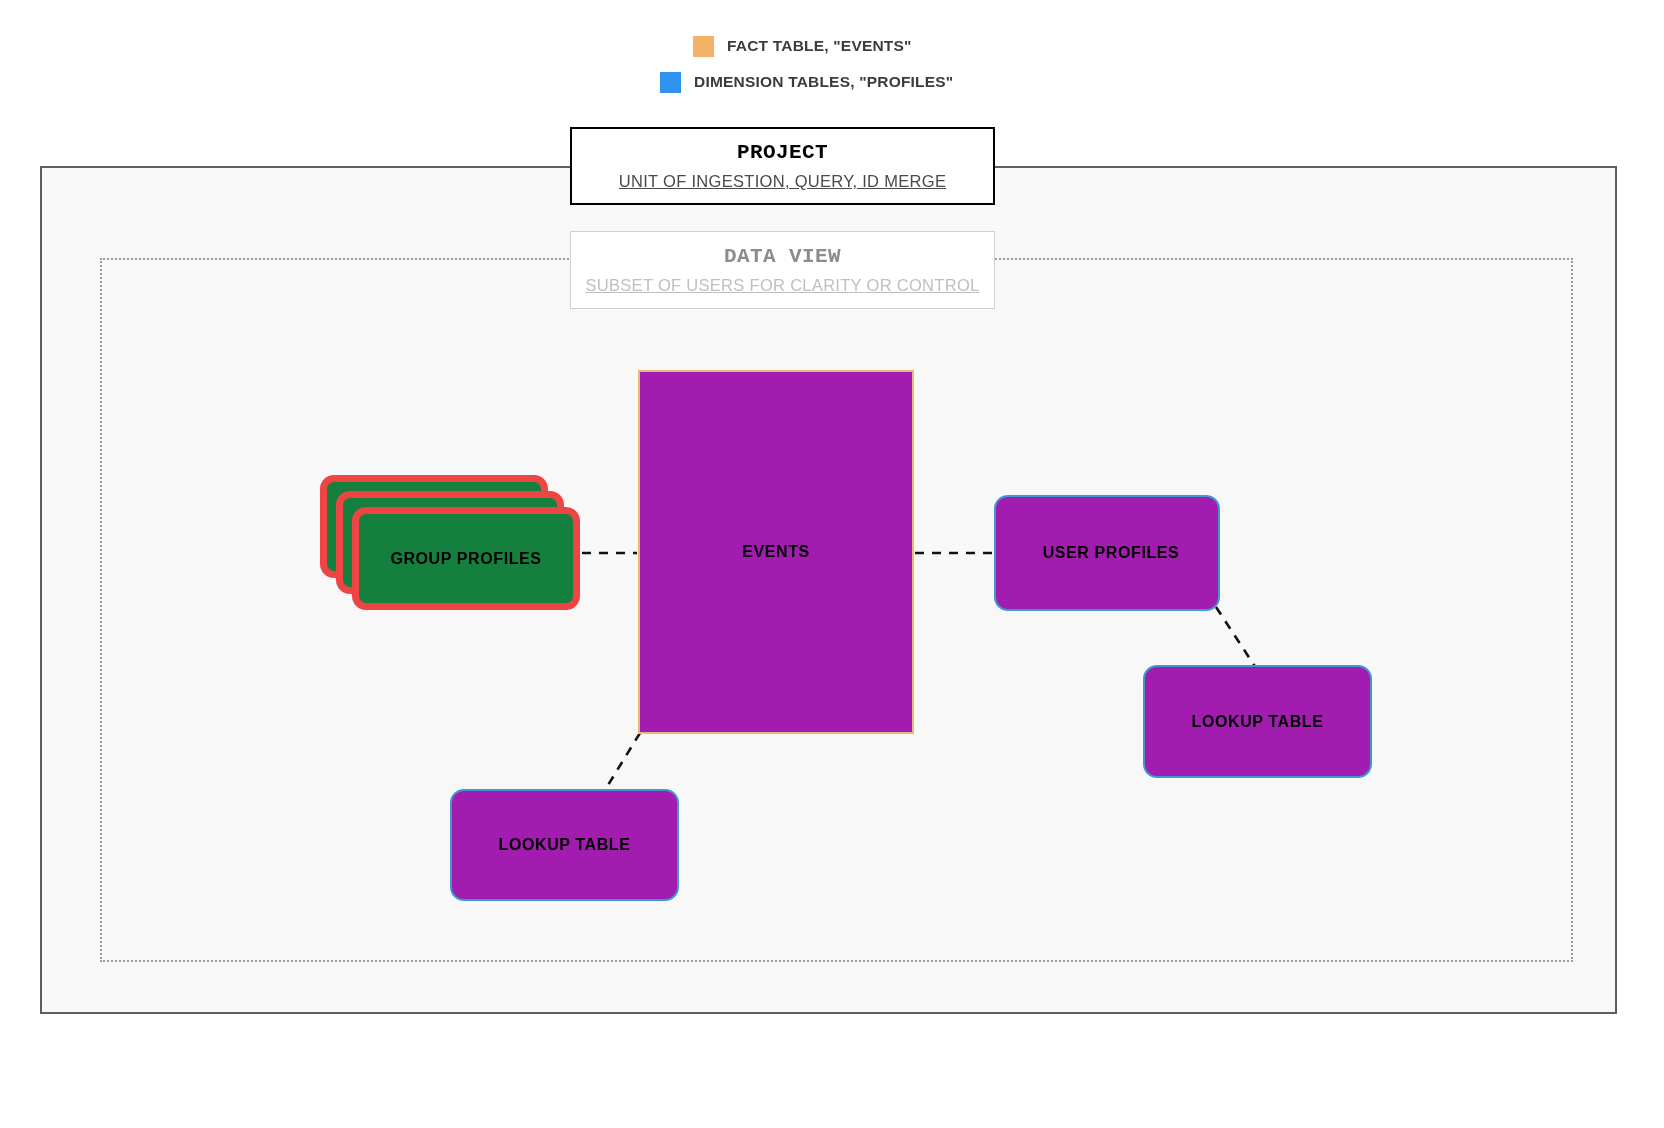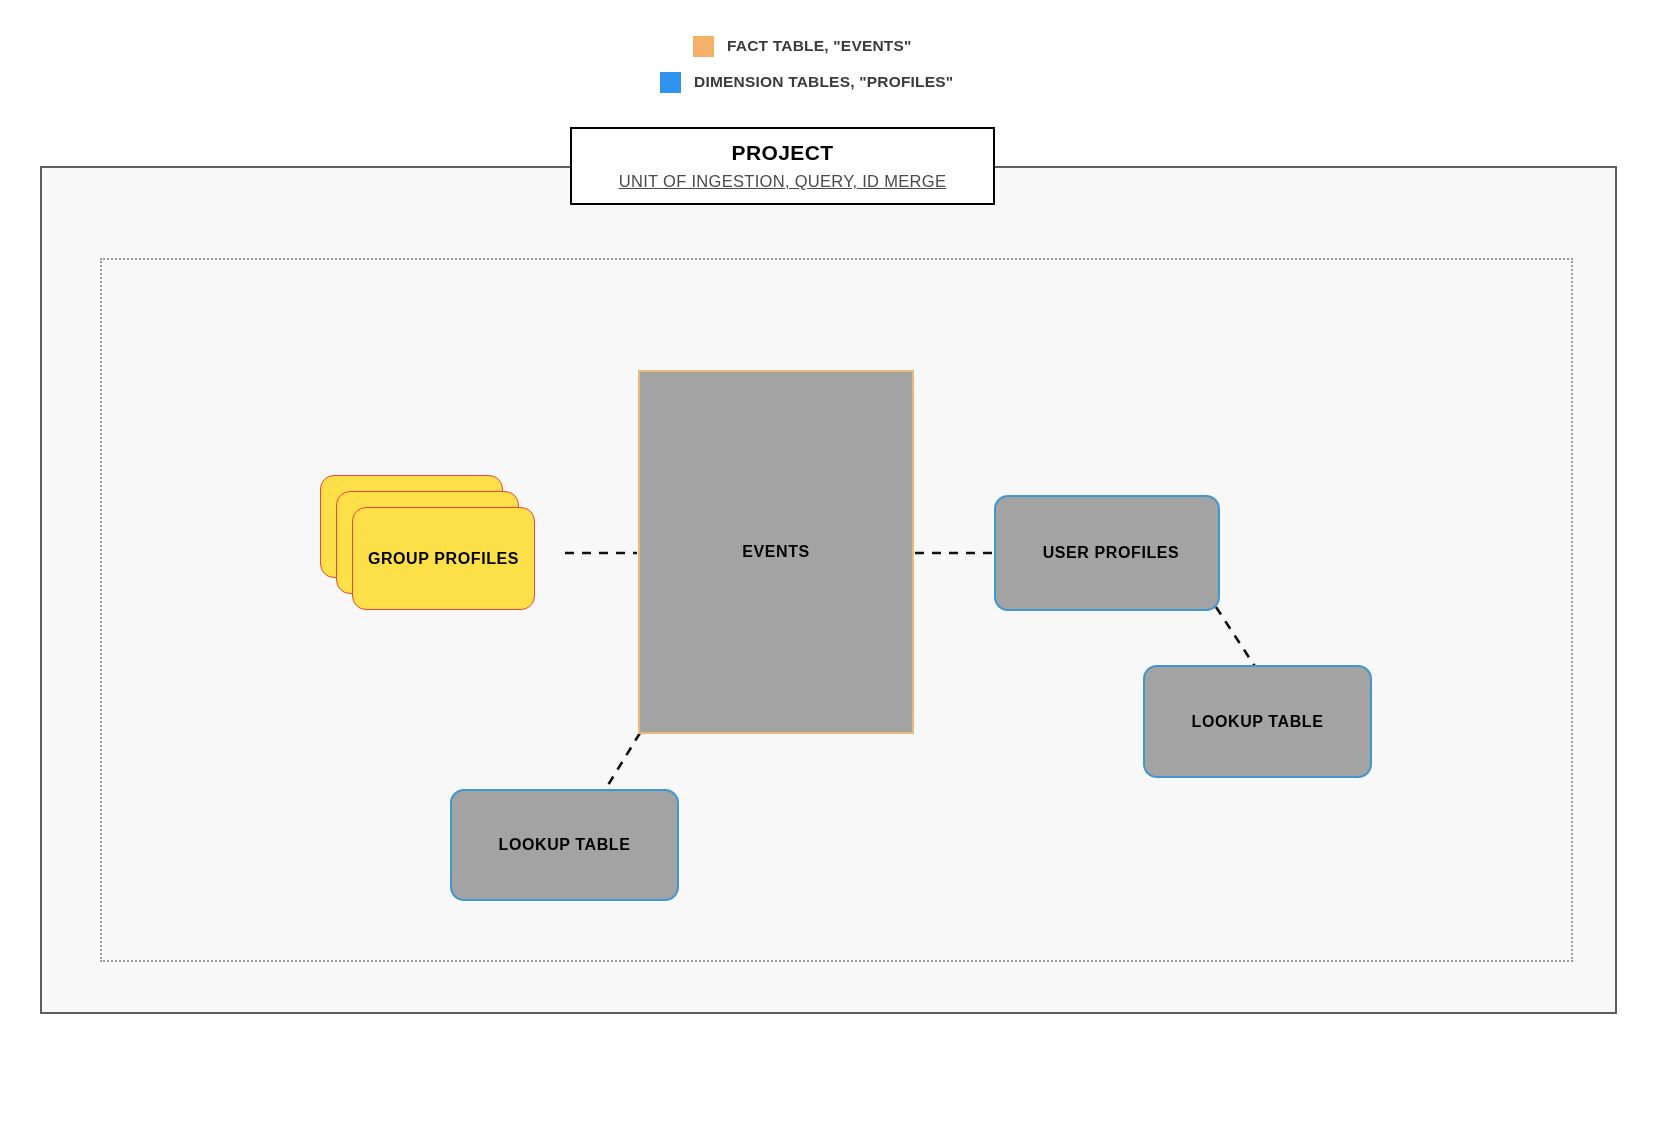--- a/index.html
+++ b/index.html
@@ -84,20 +84,21 @@
     display: flex;
     flex-direction: column;
     align-items: center;
     justify-content: center;
   }
   .hdr-card .hdr-title {
     font-size: 21px;
     font-weight: bold;
     letter-spacing: 0.4px;
     line-height: 1.2;
+    font-family: Liberation Mono, monospace;
   }
   .hdr-card .hdr-sub {
     font-size: 16.5px;
     font-weight: normal;
     letter-spacing: 0.3px;
     margin-top: 7px;
     line-height: 1.2;
     text-decoration: underline;
   }
 
@@ -118,21 +119,21 @@
     height: 78px;
     border: 1px solid #d0d0d0;
   }
   .dataview-card .hdr-title { color: #8c8c8c; }
   .dataview-card .hdr-sub { color: #bfbfbf; }
 
   
   .node {
     position: absolute;
     box-sizing: border-box;
-    background: #a3a3a3;
+    background: #a21caf;
     display: flex;
     align-items: center;
     justify-content: center;
     font-size: 16px;
     font-weight: bold;
     letter-spacing: 0.6px;
     color: #000000;
     text-align: center;
   }
 
@@ -178,24 +179,24 @@
   .stack {
     position: absolute;
     left: 320px;
     top: 475px;
     width: 252px;
     height: 135px;
   }
   .stack-card {
     position: absolute;
     box-sizing: border-box;
-    background: #fde047;
-    border: 1px solid #ef4444;
+    background: #15803d;
+    border: 7px solid #ef4444;
     border-radius: 14px;
-    width: 183px;
+    width: 228px;
     height: 103px;
   }
   .stack-card.s1 { left: 0px;  top: 0px;  }
   .stack-card.s2 { left: 16px; top: 16px; }
   .stack-card.s3 {
     left: 32px; top: 32px;
     display: flex;
     align-items: center;
     justify-content: center;
     font-size: 16px;
@@ -238,20 +239,24 @@
     <line x1="915" y1="553" x2="993" y2="553" stroke="#111111" stroke-width="2.6" stroke-dasharray="9 8"></line>
     <line x1="1216" y1="607" x2="1256" y2="668" stroke="#111111" stroke-width="2.6" stroke-dasharray="9 8"></line>
     <line x1="640" y1="733" x2="605" y2="790" stroke="#111111" stroke-width="2.6" stroke-dasharray="9 8"></line>
   </svg>
 
   <div class="hdr-card project-card">
     <div class="hdr-title">PROJECT</div>
     <div class="hdr-sub">UNIT OF INGESTION, QUERY, ID MERGE</div>
   </div>
 
+  <div class="hdr-card dataview-card">
+    <div class="hdr-title">DATA VIEW</div>
+    <div class="hdr-sub">SUBSET OF USERS FOR CLARITY OR CONTROL</div>
+  </div>
 
   <div class="node node-events">
     <span>EVENTS</span>
   </div>
 
   <div class="stack">
     <div class="stack-card s1"></div>
     <div class="stack-card s2"></div>
     <div class="stack-card s3">
       <span>GROUP PROFILES</span>

